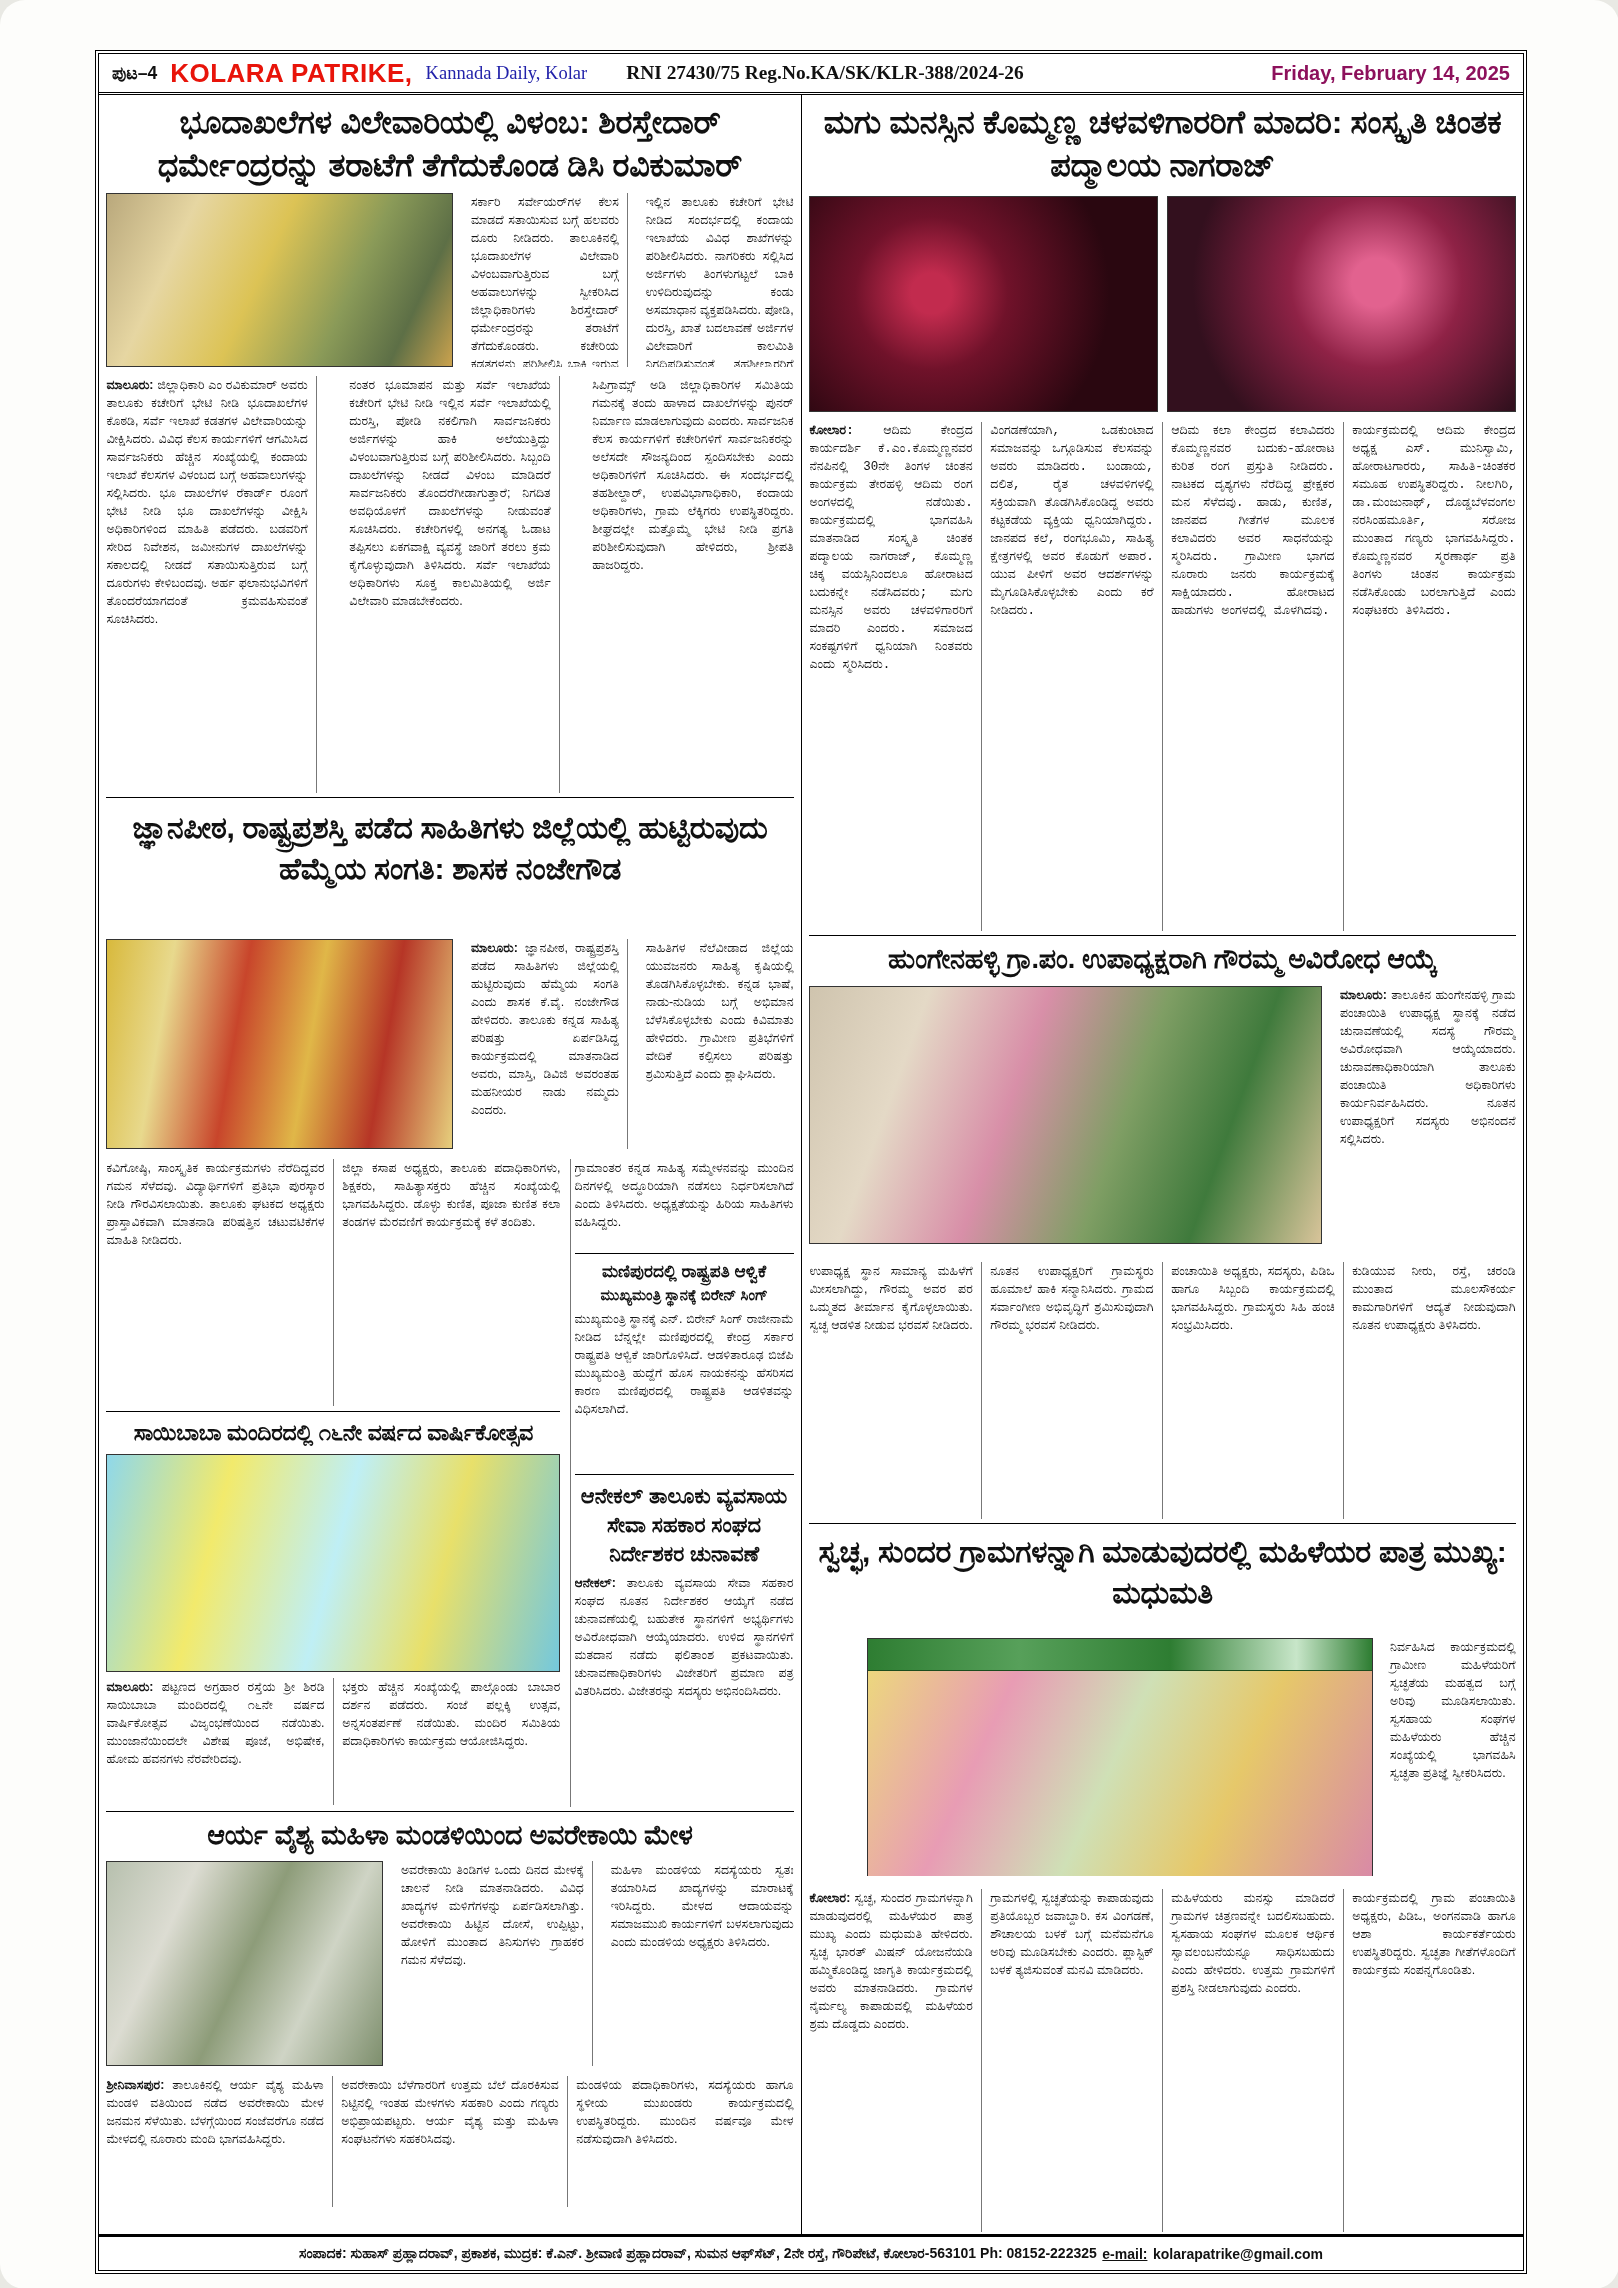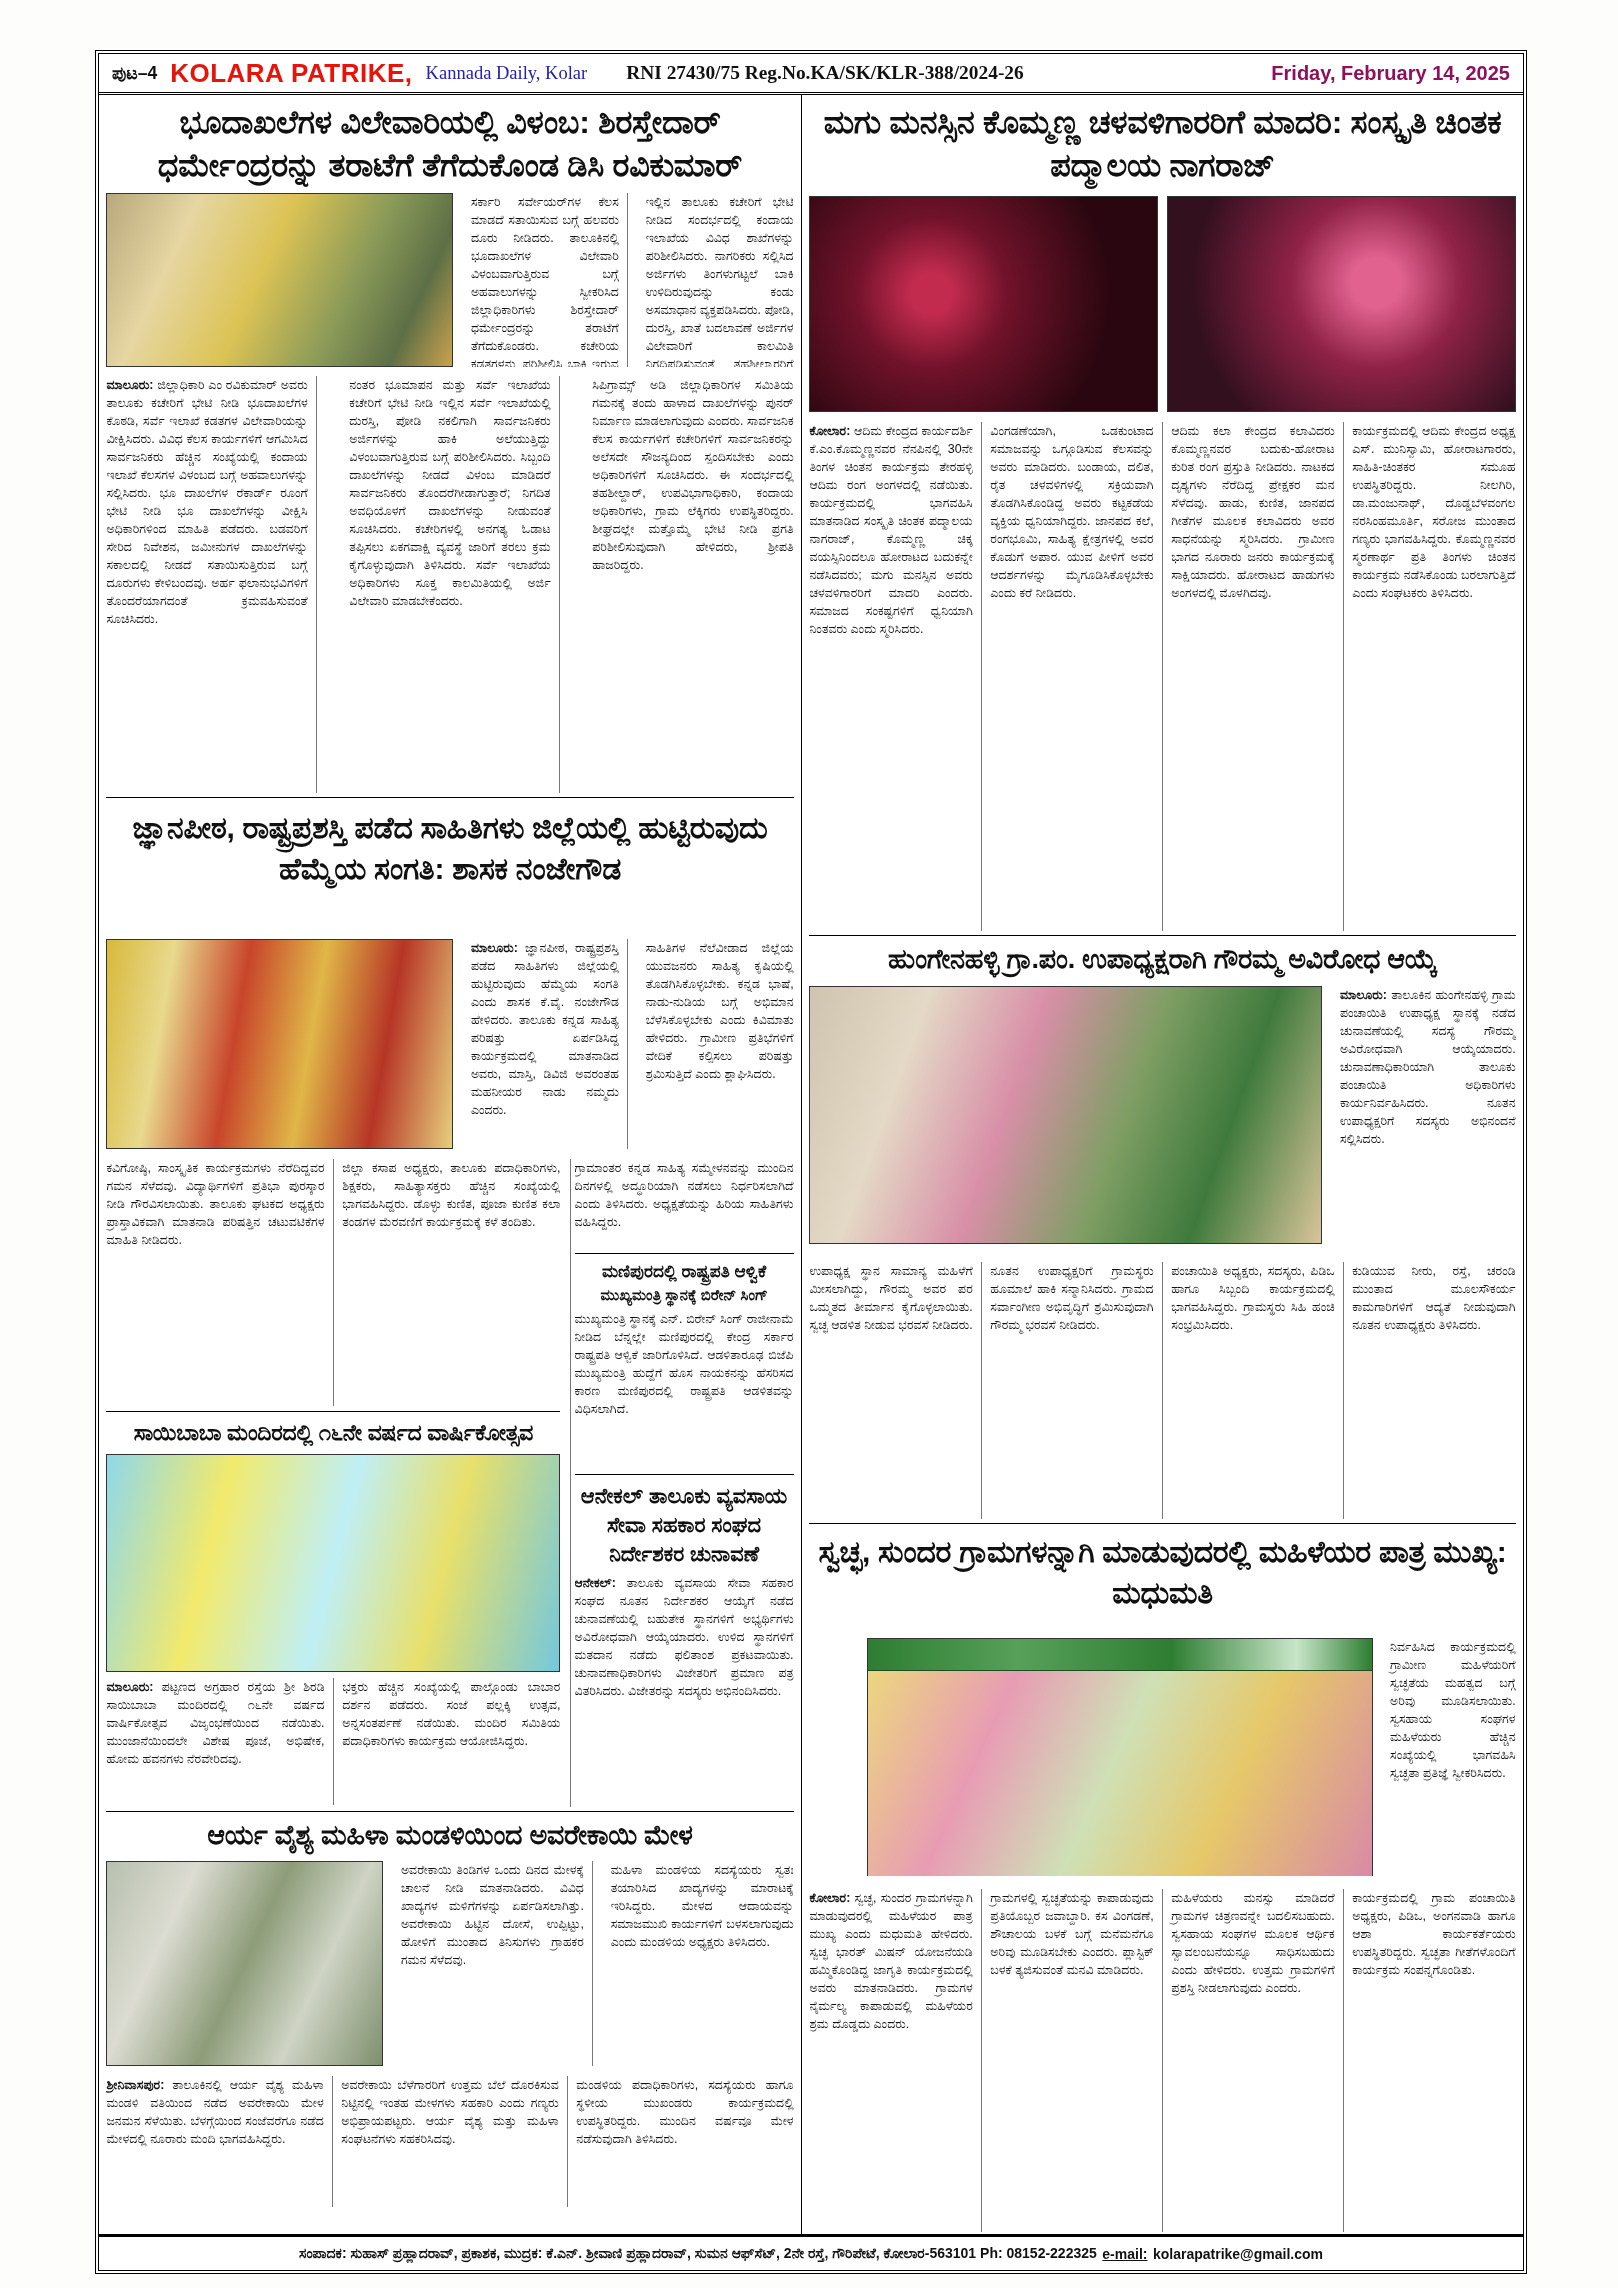--- a/index.html
+++ b/index.html
@@ -1,16 +1,16 @@
 <!DOCTYPE html>
 <html style="font-size:14.8px"><head>
 <meta charset="utf-8">
 <style>
   html,body{margin:0;padding:0;background:#e9e9e4;}
-  .page{position:relative;width:1619px;height:2289px;background:#fdfdfb;font-family:"Liberation Sans","DejaVu Sans",sans-serif;color:#111;}
+  .page{position:relative;width:1619px;height:2289px;background:#fdfdfb;font-family:"Liberation Sans","DejaVu Sans",sans-serif;color:#111;border-radius:25px;}
   .frame{position:absolute;left:95px;top:50px;width:1432px;height:2224px;border:4.6px double #000;background:#fff;box-sizing:border-box;display:flex;flex-direction:column;}
   
   .masthead{height:41px;border-bottom:3.7px double #000;display:flex;align-items:center;padding:0 13px;gap:13px;box-sizing:border-box;white-space:nowrap;}
   .m-page{font-weight:bold;font-size:17.5px;}
   .m-title{font-weight:bold;font-size:26px;letter-spacing:0.5px;}
   .m-sub{font-size:18.5px;font-family:"Liberation Serif","DejaVu Serif",serif;}
   .m-rni{font-size:19.4px;font-weight:bold;font-family:"Liberation Serif","DejaVu Serif",serif;margin-left:26px;}
   .m-date{font-weight:bold;font-size:20px;margin-left:auto;}
   
   .main{flex:1;display:flex;overflow:hidden;}
@@ -159,21 +159,21 @@
       </div>
 
       <div class="half right">
 
         <div>
           <div class="hl big" style="height:92px;overflow:hidden;">ಮಗು ಮನಸ್ಸಿನ ಕೊಮ್ಮಣ್ಣ ಚಳವಳಿಗಾರರಿಗೆ ಮಾದರಿ: ಸಂಸ್ಕೃತಿ ಚಿಂತಕ ಪದ್ಮಾಲಯ ನಾಗರಾಜ್</div>
           <div class="row" style="height:220px;margin-top:3.7px;">
             <div class="photo ph-r1a" style="flex:1;height:216px;"></div>
             <div class="photo ph-r1b" style="flex:1;height:216px;"></div>
           </div>
-          <div class="cols" style="height:509px;margin-top:5.5px;">
+          <div class="cols" style="height:509px;margin-top:5.5px;font-family:Liberation Mono, monospace;">
             <div class="col bodytext">
               <span class="dateline">ಕೋಲಾರ:</span>
               <span>ಆದಿಮ ಕೇಂದ್ರದ ಕಾರ್ಯದರ್ಶಿ ಕೆ.ಎಂ.ಕೊಮ್ಮಣ್ಣನವರ ನೆನಪಿನಲ್ಲಿ 30ನೇ ತಿಂಗಳ ಚಿಂತನ ಕಾರ್ಯಕ್ರಮ ತೇರಹಳ್ಳಿ ಆದಿಮ ರಂಗ ಅಂಗಳದಲ್ಲಿ ನಡೆಯಿತು. ಕಾರ್ಯಕ್ರಮದಲ್ಲಿ ಭಾಗವಹಿಸಿ ಮಾತನಾಡಿದ ಸಂಸ್ಕೃತಿ ಚಿಂತಕ ಪದ್ಮಾಲಯ ನಾಗರಾಜ್, ಕೊಮ್ಮಣ್ಣ ಚಿಕ್ಕ ವಯಸ್ಸಿನಿಂದಲೂ ಹೋರಾಟದ ಬದುಕನ್ನೇ ನಡೆಸಿದವರು; ಮಗು ಮನಸ್ಸಿನ ಅವರು ಚಳವಳಿಗಾರರಿಗೆ ಮಾದರಿ ಎಂದರು. ಸಮಾಜದ ಸಂಕಷ್ಟಗಳಿಗೆ ಧ್ವನಿಯಾಗಿ ನಿಂತವರು ಎಂದು ಸ್ಮರಿಸಿದರು.</span>
             </div>
             <div class="col bodytext">ವಿಂಗಡಣೆಯಾಗಿ, ಒಡಕುಂಟಾದ ಸಮಾಜವನ್ನು ಒಗ್ಗೂಡಿಸುವ ಕೆಲಸವನ್ನು ಅವರು ಮಾಡಿದರು. ಬಂಡಾಯ, ದಲಿತ, ರೈತ ಚಳವಳಿಗಳಲ್ಲಿ ಸಕ್ರಿಯವಾಗಿ ತೊಡಗಿಸಿಕೊಂಡಿದ್ದ ಅವರು ಕಟ್ಟಕಡೆಯ ವ್ಯಕ್ತಿಯ ಧ್ವನಿಯಾಗಿದ್ದರು. ಜಾನಪದ ಕಲೆ, ರಂಗಭೂಮಿ, ಸಾಹಿತ್ಯ ಕ್ಷೇತ್ರಗಳಲ್ಲಿ ಅವರ ಕೊಡುಗೆ ಅಪಾರ. ಯುವ ಪೀಳಿಗೆ ಅವರ ಆದರ್ಶಗಳನ್ನು ಮೈಗೂಡಿಸಿಕೊಳ್ಳಬೇಕು ಎಂದು ಕರೆ ನೀಡಿದರು.</div>
             <div class="col bodytext">ಆದಿಮ ಕಲಾ ಕೇಂದ್ರದ ಕಲಾವಿದರು ಕೊಮ್ಮಣ್ಣನವರ ಬದುಕು-ಹೋರಾಟ ಕುರಿತ ರಂಗ ಪ್ರಸ್ತುತಿ ನೀಡಿದರು. ನಾಟಕದ ದೃಶ್ಯಗಳು ನೆರೆದಿದ್ದ ಪ್ರೇಕ್ಷಕರ ಮನ ಸೆಳೆದವು. ಹಾಡು, ಕುಣಿತ, ಜಾನಪದ ಗೀತೆಗಳ ಮೂಲಕ ಕಲಾವಿದರು ಅವರ ಸಾಧನೆಯನ್ನು ಸ್ಮರಿಸಿದರು. ಗ್ರಾಮೀಣ ಭಾಗದ ನೂರಾರು ಜನರು ಕಾರ್ಯಕ್ರಮಕ್ಕೆ ಸಾಕ್ಷಿಯಾದರು. ಹೋರಾಟದ ಹಾಡುಗಳು ಅಂಗಳದಲ್ಲಿ ಮೊಳಗಿದವು.</div>
             <div class="col bodytext">ಕಾರ್ಯಕ್ರಮದಲ್ಲಿ ಆದಿಮ ಕೇಂದ್ರದ ಅಧ್ಯಕ್ಷ ಎಸ್. ಮುನಿಸ್ವಾಮಿ, ಹೋರಾಟಗಾರರು, ಸಾಹಿತಿ-ಚಿಂತಕರ ಸಮೂಹ ಉಪಸ್ಥಿತರಿದ್ದರು. ನೀಲಗಿರಿ, ಡಾ.ಮಂಜುನಾಥ್, ದೊಡ್ಡಬೆಳವಂಗಲ ನರಸಿಂಹಮೂರ್ತಿ, ಸರೋಜ ಮುಂತಾದ ಗಣ್ಯರು ಭಾಗವಹಿಸಿದ್ದರು. ಕೊಮ್ಮಣ್ಣನವರ ಸ್ಮರಣಾರ್ಥ ಪ್ರತಿ ತಿಂಗಳು ಚಿಂತನ ಕಾರ್ಯಕ್ರಮ ನಡೆಸಿಕೊಂಡು ಬರಲಾಗುತ್ತಿದೆ ಎಂದು ಸಂಘಟಕರು ತಿಳಿಸಿದರು.</div>
           </div>
         </div>
 

